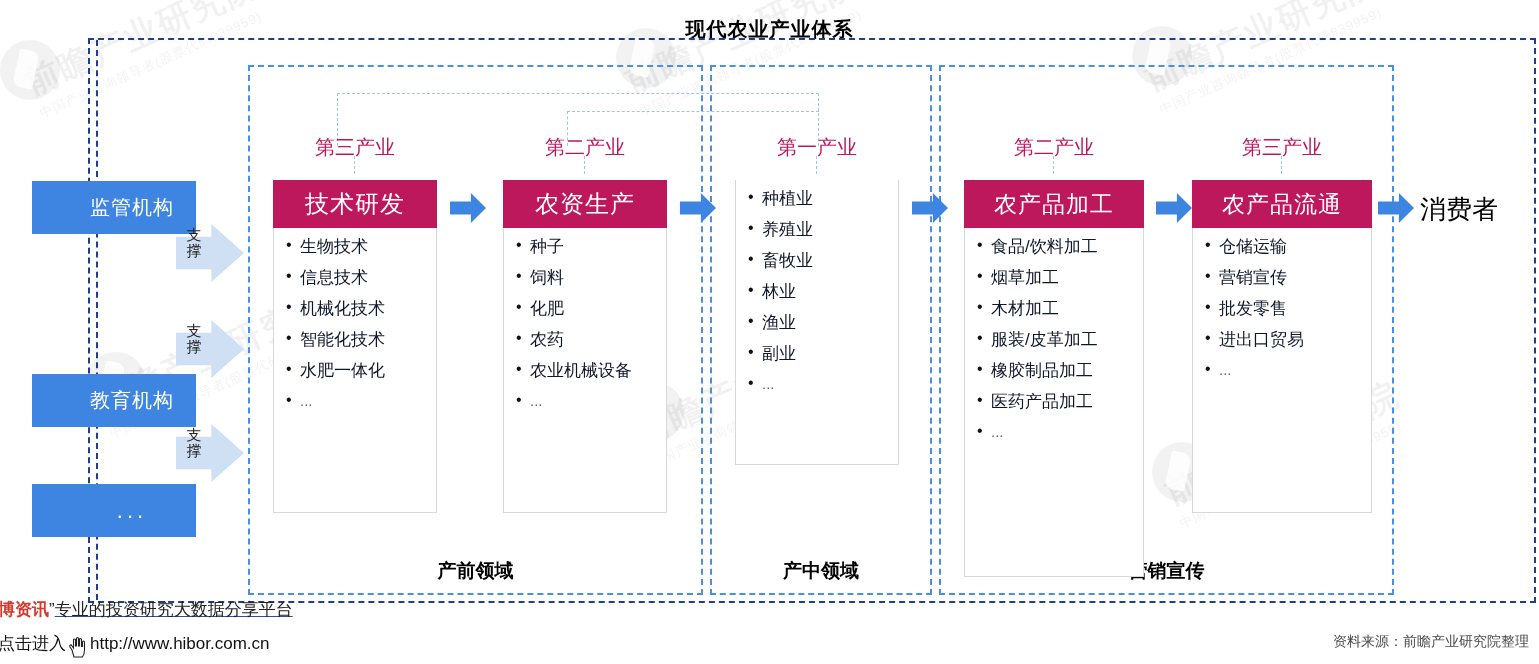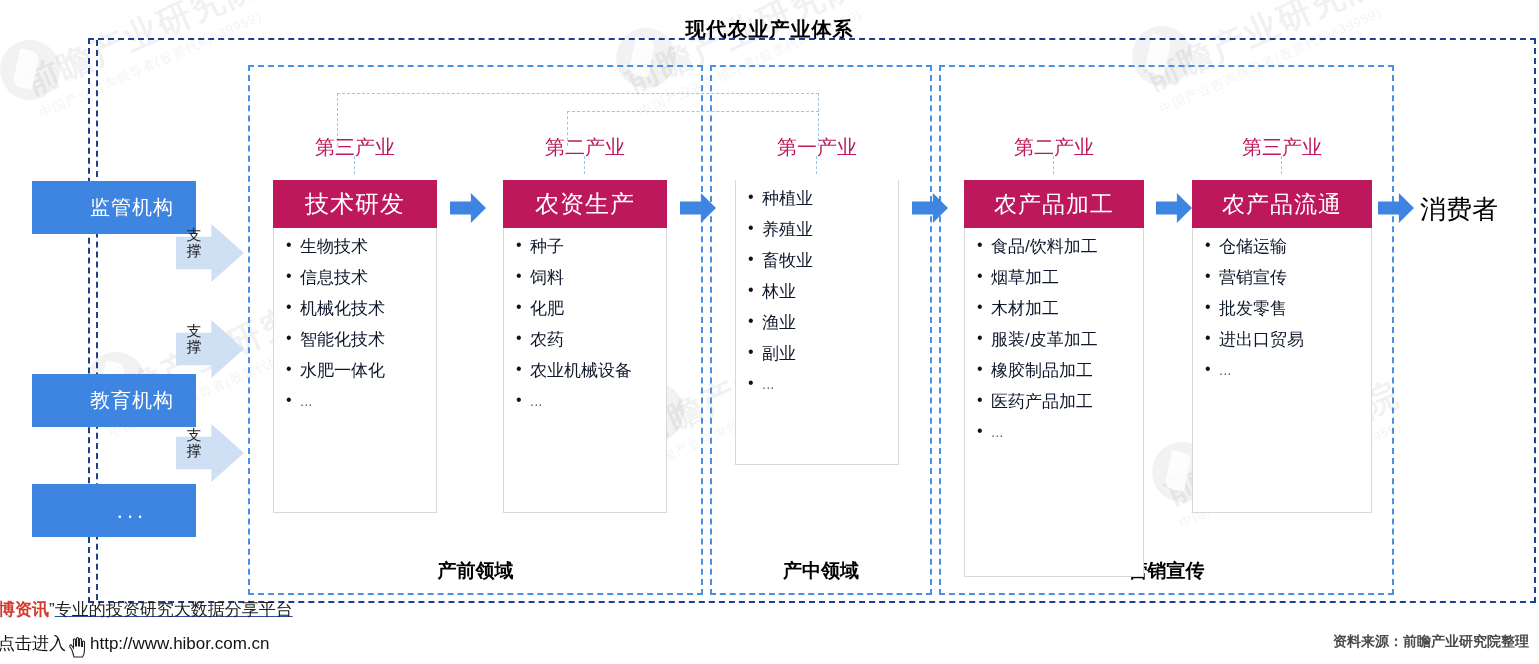--- a/index.html
+++ b/index.html
@@ -187,21 +187,21 @@
   .footer-line2{
     position:absolute;left:-2px;top:632px;
     font-size:17px;color:#111;white-space:nowrap;
     display:flex;align-items:center;gap:2px;
   }
   .hand{
     display:inline-block;width:20px;height:22px;position:relative;top:3px;
   }
   .source{
     position:absolute;right:10px;top:633px;
-    font-size:14px;color:#4a4a4a;white-space:nowrap;font-weight:bold;
+    font-size:14px;color:#4a4a4a;white-space:nowrap;
   }
 </style>
 </head>
 <body>
 
 <div id="root">
 
   <div class="wm" style="left:20px;top:10px;">
     <span>前瞻产业研究院</span>
     <span class="sub">中国产业咨询领导者(股票代码839959)</span>

